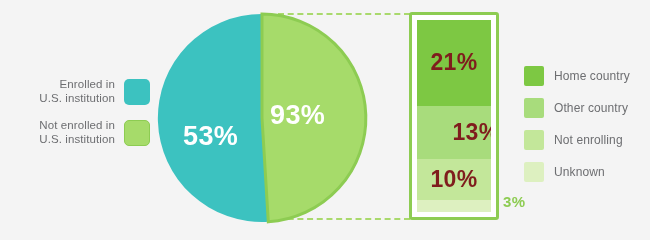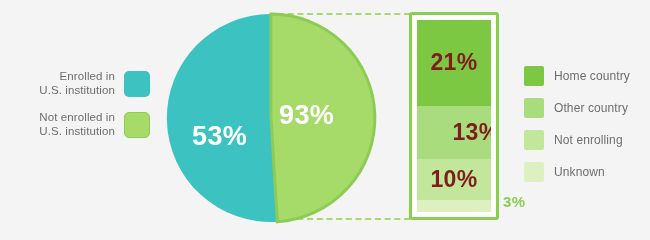--- a/index.html
+++ b/index.html
@@ -7,29 +7,29 @@
     width:650px;height:236px;
     background:#f4f4f4;
     font-family:"Liberation Sans", sans-serif;
     overflow:hidden;
     position:relative;
   }
   #infographic{position:absolute;inset:0;}
 
   
   .left-legend{position:absolute;left:0;top:70px;width:150px;}
-  .ll-row{display:flex;align-items:center;justify-content:flex-end;margin-bottom:14px;}
+  .ll-row{display:flex;align-items:center;justify-content:flex-end;margin-bottom:14px;margin-top:8px;}
   .ll-label{
     text-align:right;font-size:11.5px;line-height:13.5px;
     color:#6d6e71;margin-right:9px;white-space:pre-line;letter-spacing:.1px;
   }
   .ll-swatch{width:26px;height:26px;border-radius:5px;flex:0 0 auto;box-sizing:border-box;}
 
   
-  .pie-wrap{position:absolute;left:165px;top:12px;width:212px;height:212px;}
+  .pie-wrap{position:absolute;left:156px;top:12px;width:212px;height:212px;}
   .pie-svg{display:block;}
   .pie-num{
     position:absolute;color:#ffffff;font-size:27px;font-weight:bold;letter-spacing:.4px;
   }
   .pie-num.left{left:27px;top:109px;}
   .pie-num.right{left:114px;top:88px;}
 
   
   .dash{
     position:absolute;height:0;border-top:2px dashed #a9d96c;

